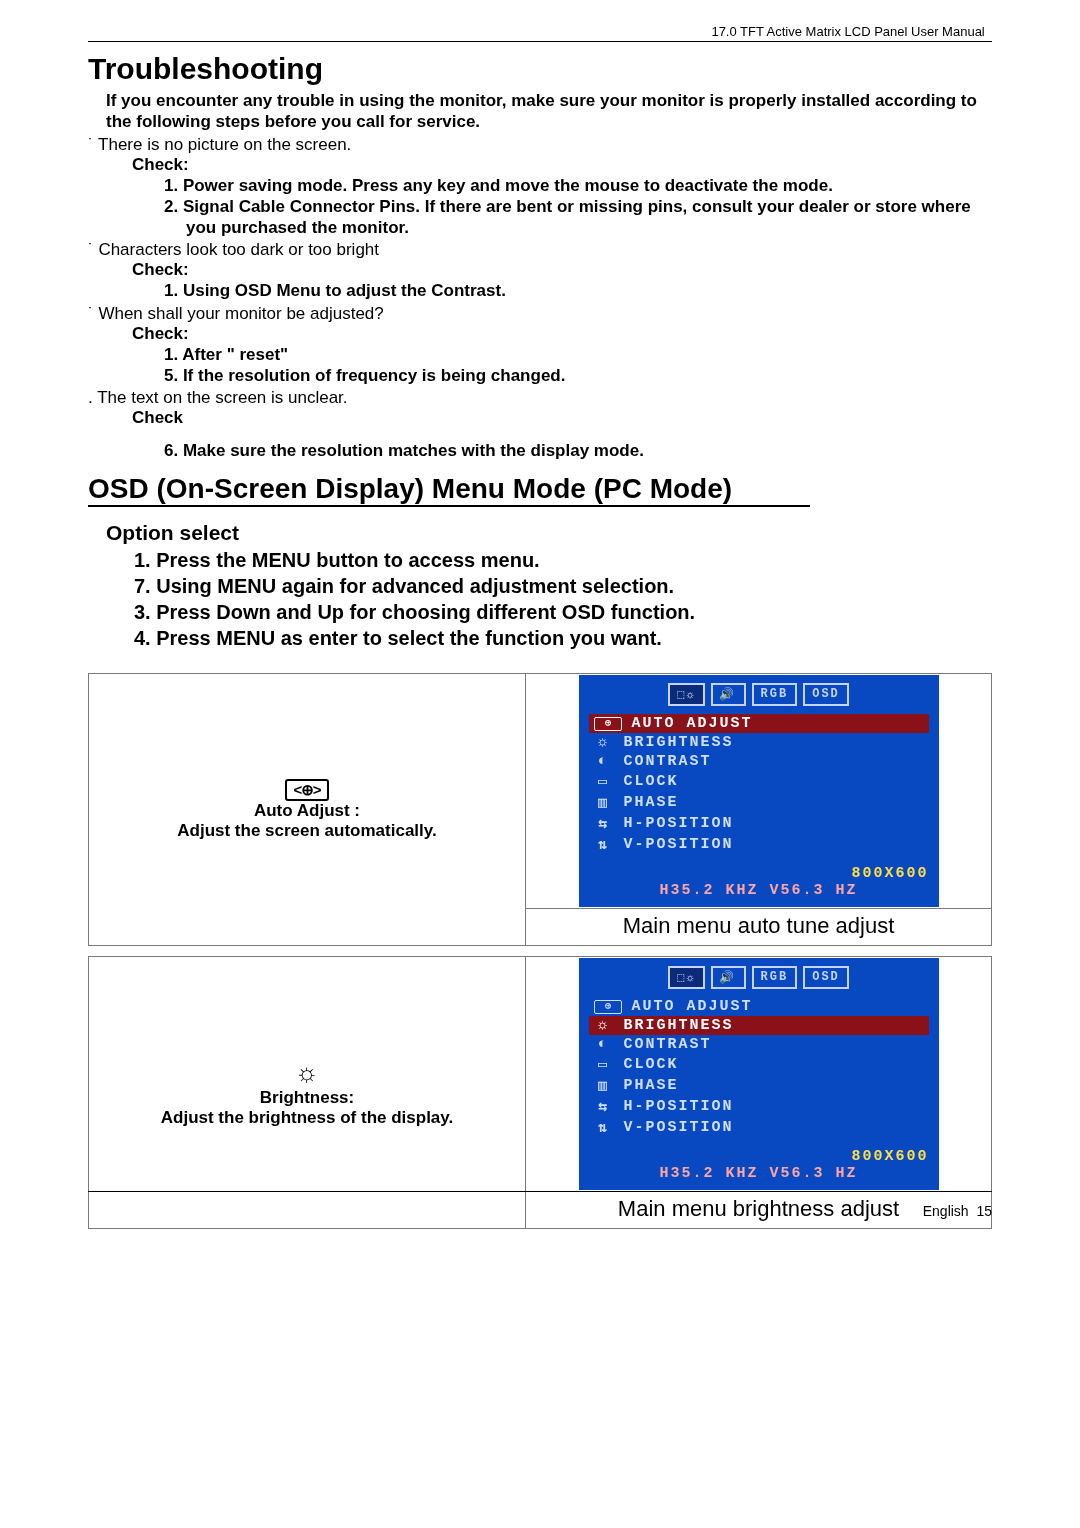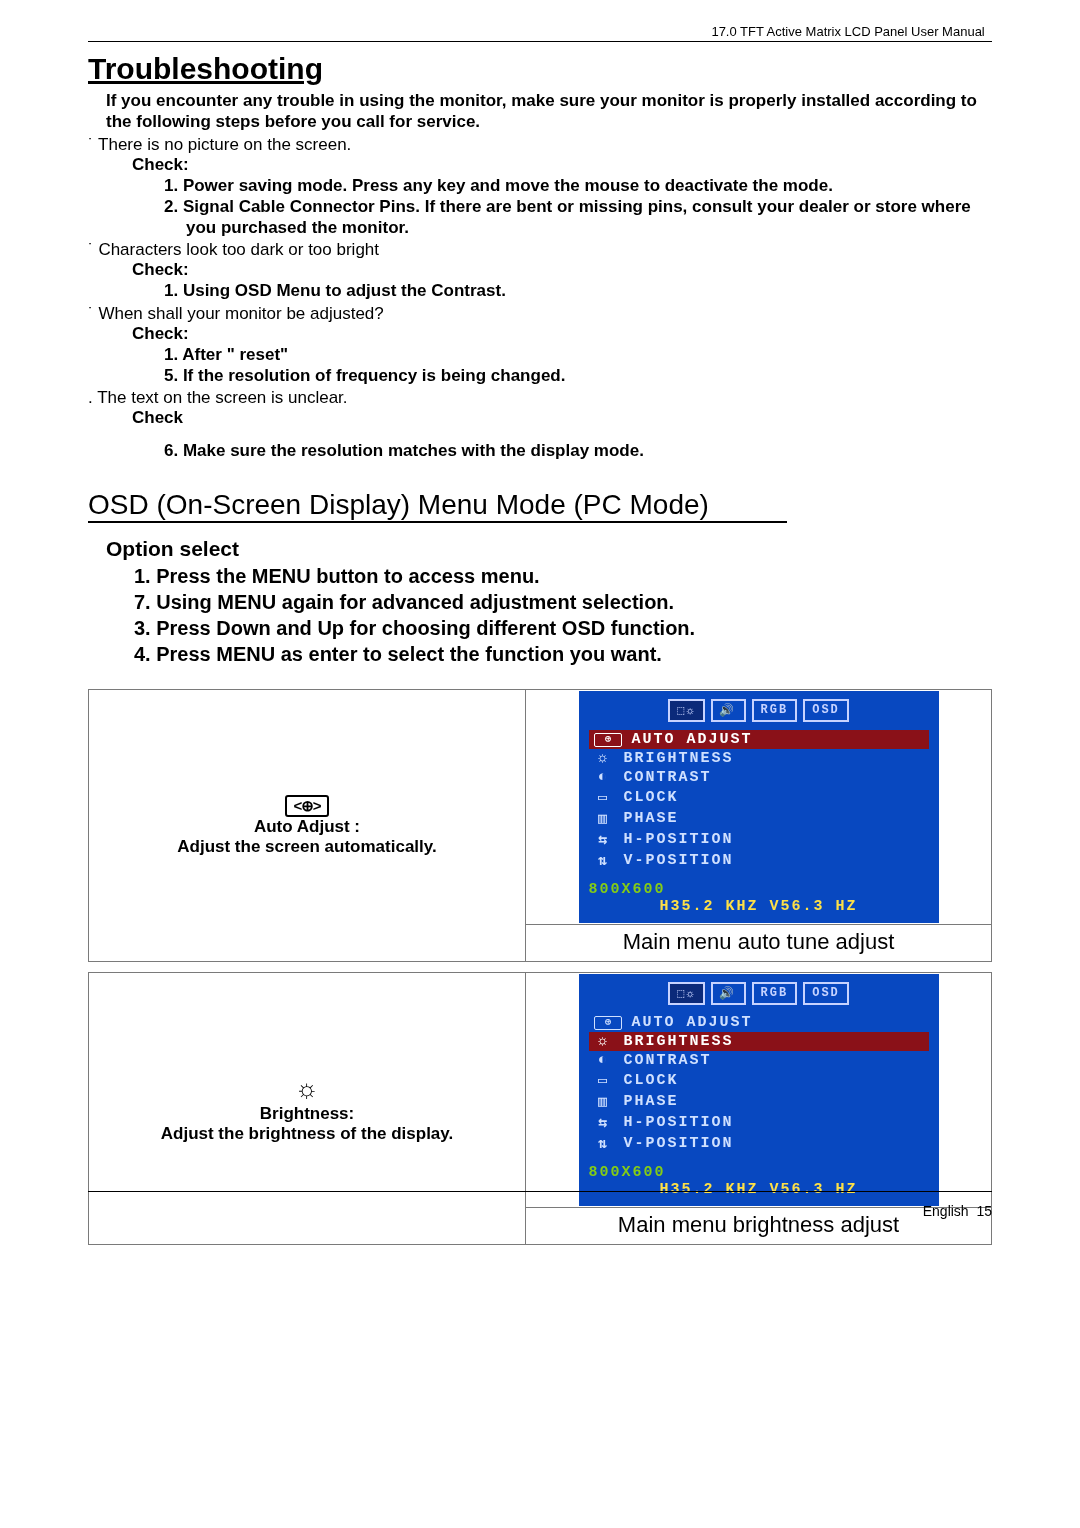--- a/index.html
+++ b/index.html
@@ -1,39 +1,39 @@
 <!DOCTYPE html>
 <html><head>
 <meta charset="utf-8">
 <style>
   html,body{margin:0;padding:0;background:#fff;font-family:Arial,Helvetica,sans-serif;color:#000}
   .page{width:1080px;height:1249px;margin:0 auto;position:relative;box-sizing:border-box;padding:24px 88px 50px 88px}
   .hr-thin{border:none;border-top:1px solid #000;margin:0}
   .topbar{font-size:13px;text-align:right;margin-bottom:2px}
-  .h1{font-weight:bold;font-size:30px;text-decoration:underline;margin:10px 0 4px 0}
+  .h1{font-weight:bold;font-size:30px;margin:10px 0 4px 0}
   .lead{font-weight:bold;font-size:17px;line-height:1.25;margin:2px 0 2px 18px}
   .dot{font-weight:normal;font-size:17px;margin:2px 0 0 0}
   .check{font-weight:bold;font-size:17px;margin:0 0 0 44px}
   .num{font-weight:bold;font-size:17px;margin:0 0 0 98px;text-indent:-22px;line-height:1.25}
-  .h2{font-weight:normal;font-size:28px;margin:28px 0 6px 0;border-bottom:2px solid #000;display:inline-block;padding-right:78px}
+  .h2{font-weight:bold;font-size:28px;margin:12px 0 6px 0;border-bottom:2px solid #000;display:inline-block;padding-right:78px}
   .h3{font-weight:bold;font-size:21px;margin:8px 0 2px 18px}
   .onum{font-weight:bold;font-size:20px;margin:0 0 0 70px;text-indent:-24px;line-height:1.3}
   .tbl{border-collapse:collapse;width:100%;margin-top:22px}
   .tbl td{border:1px solid #7a7a7a;vertical-align:middle}
   .cell-left{width:420px;padding:10px 8px;text-align:center;font-weight:bold;font-size:17px}
   .caption{font-size:22px;text-align:center;padding:4px 0 6px 0;font-weight:normal}
   .osd{background:#0848c0;width:340px;margin:0 auto;padding:8px 10px 8px 10px;color:#fff;font-family:"Courier New",monospace;letter-spacing:2px;font-weight:bold}
   .tabs{display:flex;gap:6px;justify-content:center;margin-bottom:8px}
   .tab{border:2px solid #c7d3ff;padding:2px 7px;font-size:12px;color:#c7d3ff}
   .tab.sel{background:#0b2a7a}
   .menu-row{display:flex;align-items:center;gap:10px;padding:1px 5px;font-size:15px;color:#cfe0ff}
   .menu-row.sel{background:#8a1118;color:#fff}
   .mi{display:inline-block;width:20px;text-align:center}
-  .res{color:#84cc16;text-align:left;margin-top:10px;font-size:15px}
-  .freq{color:#fde047;text-align:center;font-size:15px}
+  .res{color:#fde047;text-align:right;margin-top:10px;font-size:15px}
+  .freq{color:#fca5a5;text-align:center;font-size:15px}
   .footer{position:absolute;bottom:30px;left:88px;right:88px}
   .footer-txt{text-align:right;font-size:14px;margin-top:11px}
   .sun{display:inline-block;font-size:26px}
   .auto-icon{display:inline-block;border:2px solid #000;border-radius:3px;padding:0 6px;font-size:15px;letter-spacing:-1px}
   .osd-auto-icon{display:inline-block;border:1.5px solid #cfe0ff;border-radius:2px;padding:0 3px;font-size:10px;line-height:12px;letter-spacing:-1px}
   .menu-row.sel .osd-auto-icon{border-color:#fff}
 </style>
 </head>
 <body>
 

